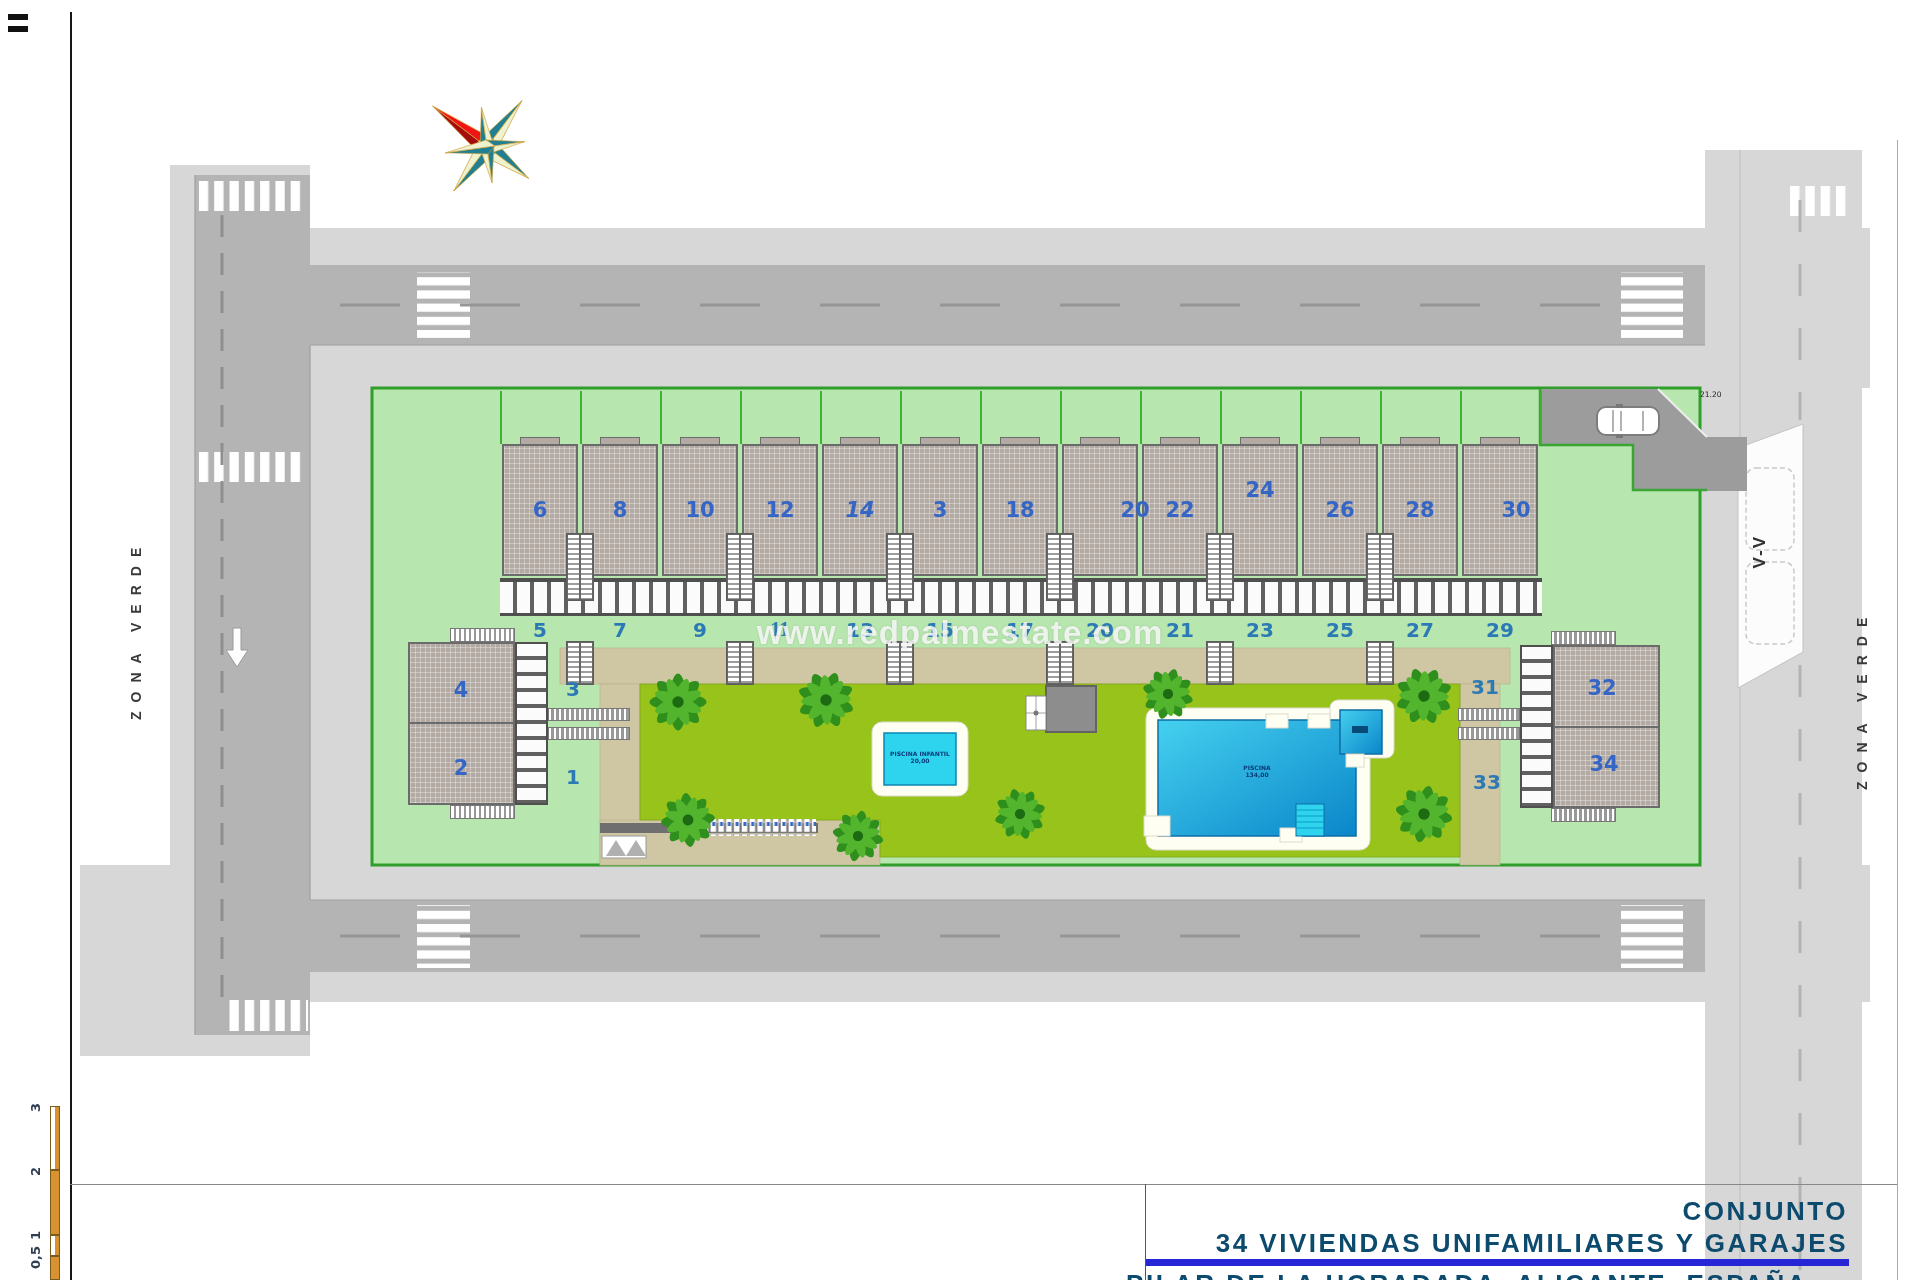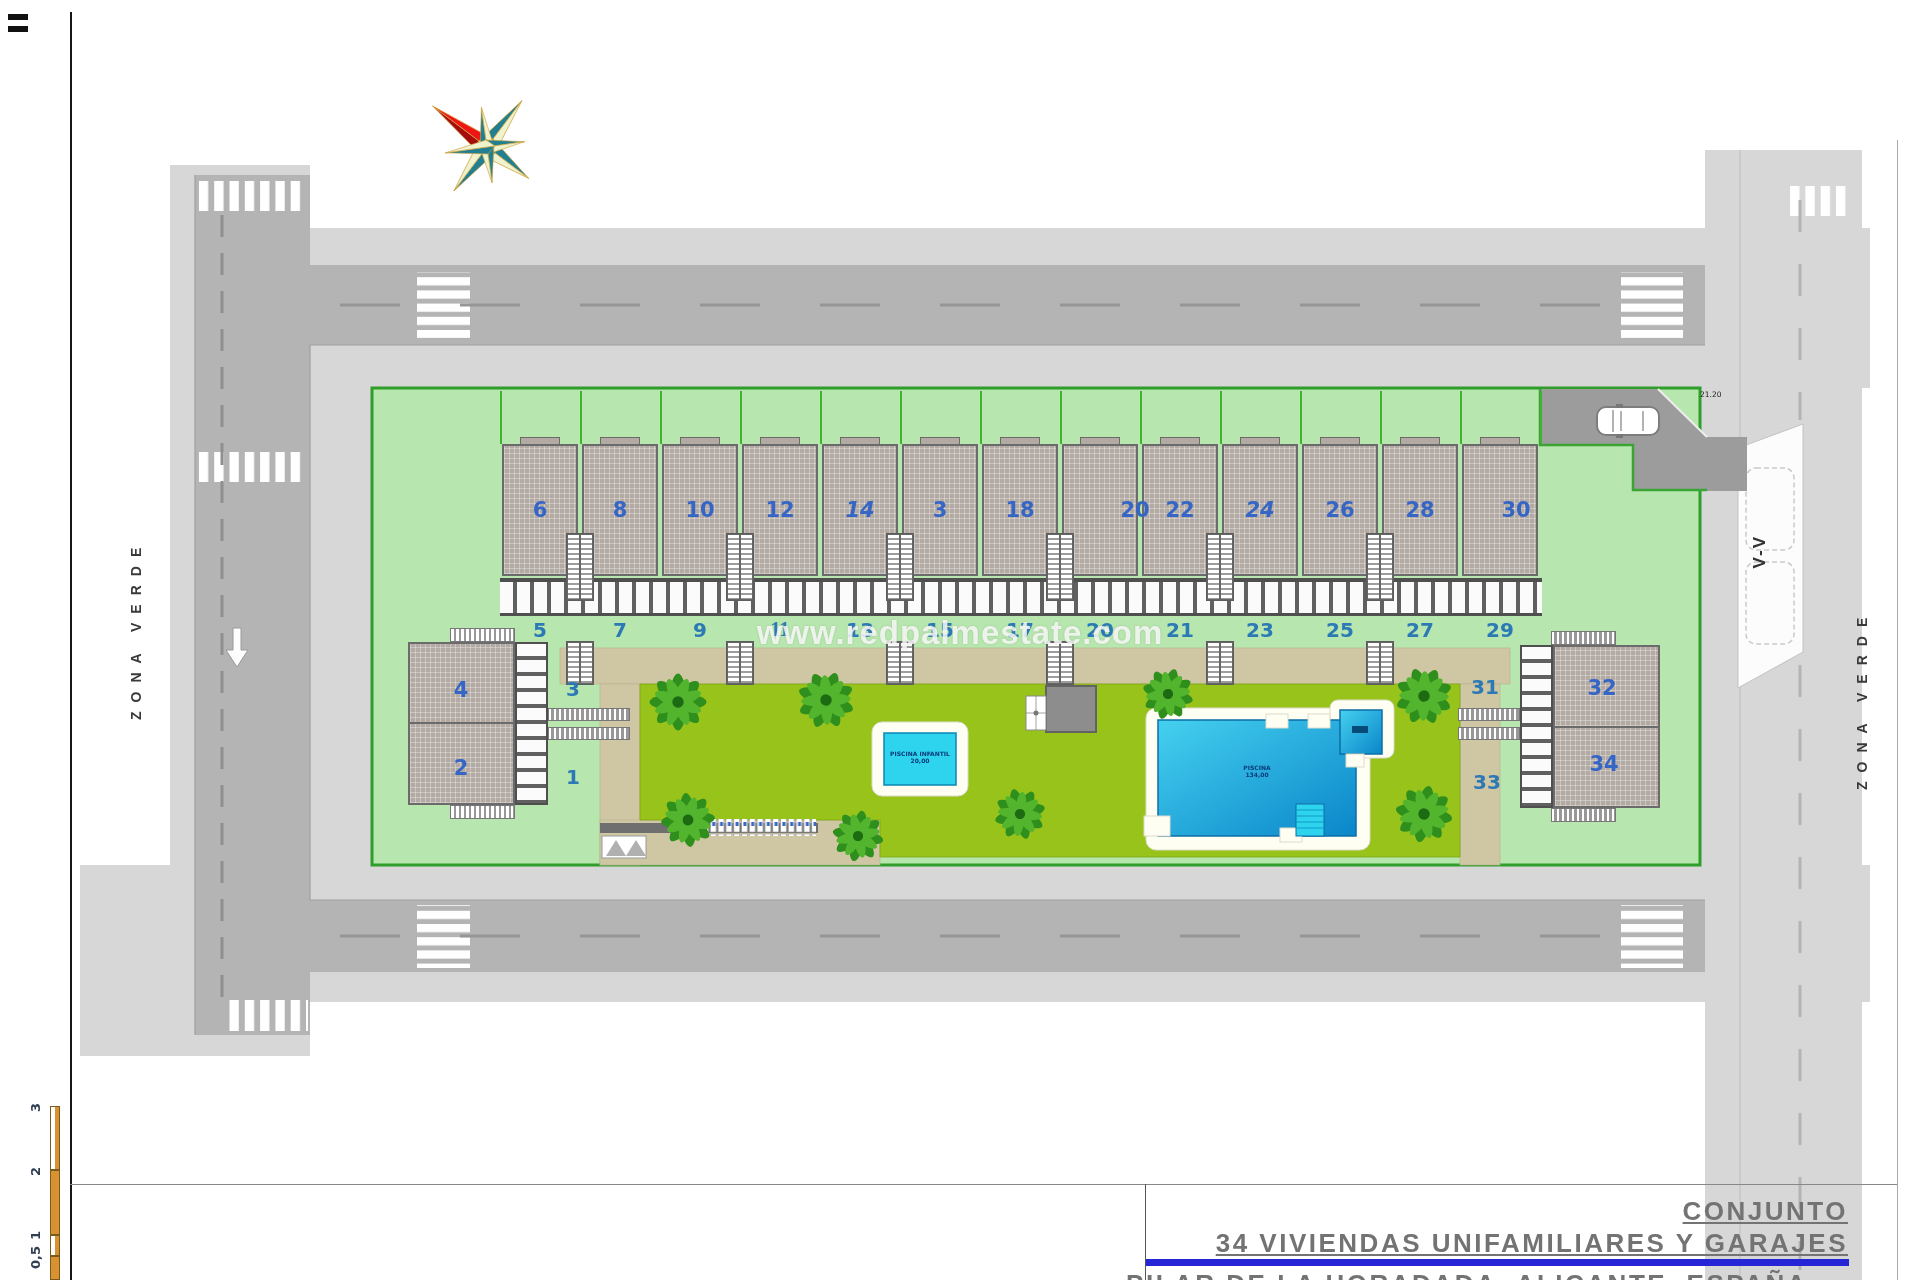--- a/index.html
+++ b/index.html
@@ -29,22 +29,22 @@
     background:repeating-linear-gradient(90deg,#fff 0 2.5px,#989898 2.5px 5px);
     border:1px solid #777;}
   .greenline{position:absolute;width:2px;background:#3db32f;z-index:3;}
   .zona{position:absolute;writing-mode:vertical-rl;transform:rotate(180deg);
     font:bold 14px "Liberation Sans",sans-serif;letter-spacing:9px;color:#3a3a3a;z-index:6;}
   .watermark{position:absolute;left:740px;top:614px;width:440px;text-align:center;
     font:bold 33px "Liberation Sans",sans-serif;color:rgba(255,255,255,.8);
     text-shadow:0 0 2px rgba(120,120,120,.35);letter-spacing:1px;z-index:8;}
   .poolLabel{position:absolute;text-align:center;color:#083a78;
     font:bold 6px "DejaVu Sans",sans-serif;line-height:7px;z-index:7;}
-  .titleline{position:absolute;left:1100px;width:748px;text-align:right;color:#737373;
-    font:bold 26px "Liberation Sans",sans-serif;letter-spacing:2.5px;z-index:9;text-decoration:underline;}
+  .titleline{position:absolute;left:1100px;width:748px;text-align:right;color:#0c4a6e;
+    font:bold 26px "Liberation Sans",sans-serif;letter-spacing:2.5px;z-index:9;}
   .bluebar{position:absolute;left:1145px;top:1259px;width:704px;height:7px;z-index:9;}
   .frameline{position:absolute;z-index:9;}
   .vv{position:absolute;writing-mode:vertical-rl;transform:rotate(180deg);
     font:bold 17px "Liberation Sans",sans-serif;color:#333;letter-spacing:2px;z-index:6;}
   .dim{position:absolute;font:7.5px "DejaVu Sans",sans-serif;color:#222;z-index:6;}
   .scale-seg{position:absolute;left:50px;width:10px;box-sizing:border-box;
     border:1px solid #7a5b1e;z-index:10;}
   .scale-label{position:absolute;transform:rotate(-90deg);transform-origin:center;
     font:bold 13px "DejaVu Sans",sans-serif;color:#2f3e52;width:30px;text-align:center;z-index:10;}
 </style>
@@ -279,21 +279,21 @@
       <div class="roof" style="left: 1062px; top: 444px; width: 76px; height: 132px;"></div>
       <div class="roofnotch" style="left: 1080px; top: 437px; width: 40px; height: 9px;"></div>
       <div class="num" style="left: 1076px; top: 498px; padding-left: 35px;">20</div>
       <div class="num odd" style="left: 1076px; top: 618px;">20</div>
       <div class="roof" style="left: 1142px; top: 444px; width: 76px; height: 132px;"></div>
       <div class="roofnotch" style="left: 1160px; top: 437px; width: 40px; height: 9px;"></div>
       <div class="num" style="left: 1156px; top: 498px;">22</div>
       <div class="num odd" style="left: 1156px; top: 618px;">21</div>
       <div class="roof" style="left: 1222px; top: 444px; width: 76px; height: 132px;"></div>
       <div class="roofnotch" style="left: 1240px; top: 437px; width: 40px; height: 9px;"></div>
-      <div class="num" style="left: 1236px; top: 498px; font-style: italic;">24</div>
+      <div class="num" style="left: 1236px; top: 478px;">24</div>
       <div class="num odd" style="left: 1236px; top: 618px;">23</div>
       <div class="roof" style="left: 1302px; top: 444px; width: 76px; height: 132px;"></div>
       <div class="roofnotch" style="left: 1320px; top: 437px; width: 40px; height: 9px;"></div>
       <div class="num" style="left: 1316px; top: 498px;">26</div>
       <div class="num odd" style="left: 1316px; top: 618px;">25</div>
       <div class="roof" style="left: 1382px; top: 444px; width: 76px; height: 132px;"></div>
       <div class="roofnotch" style="left: 1400px; top: 437px; width: 40px; height: 9px;"></div>
       <div class="num" style="left: 1396px; top: 498px;">28</div>
       <div class="num odd" style="left: 1396px; top: 618px;">27</div>
       <div class="roof" style="left: 1462px; top: 444px; width: 76px; height: 132px;"></div>

